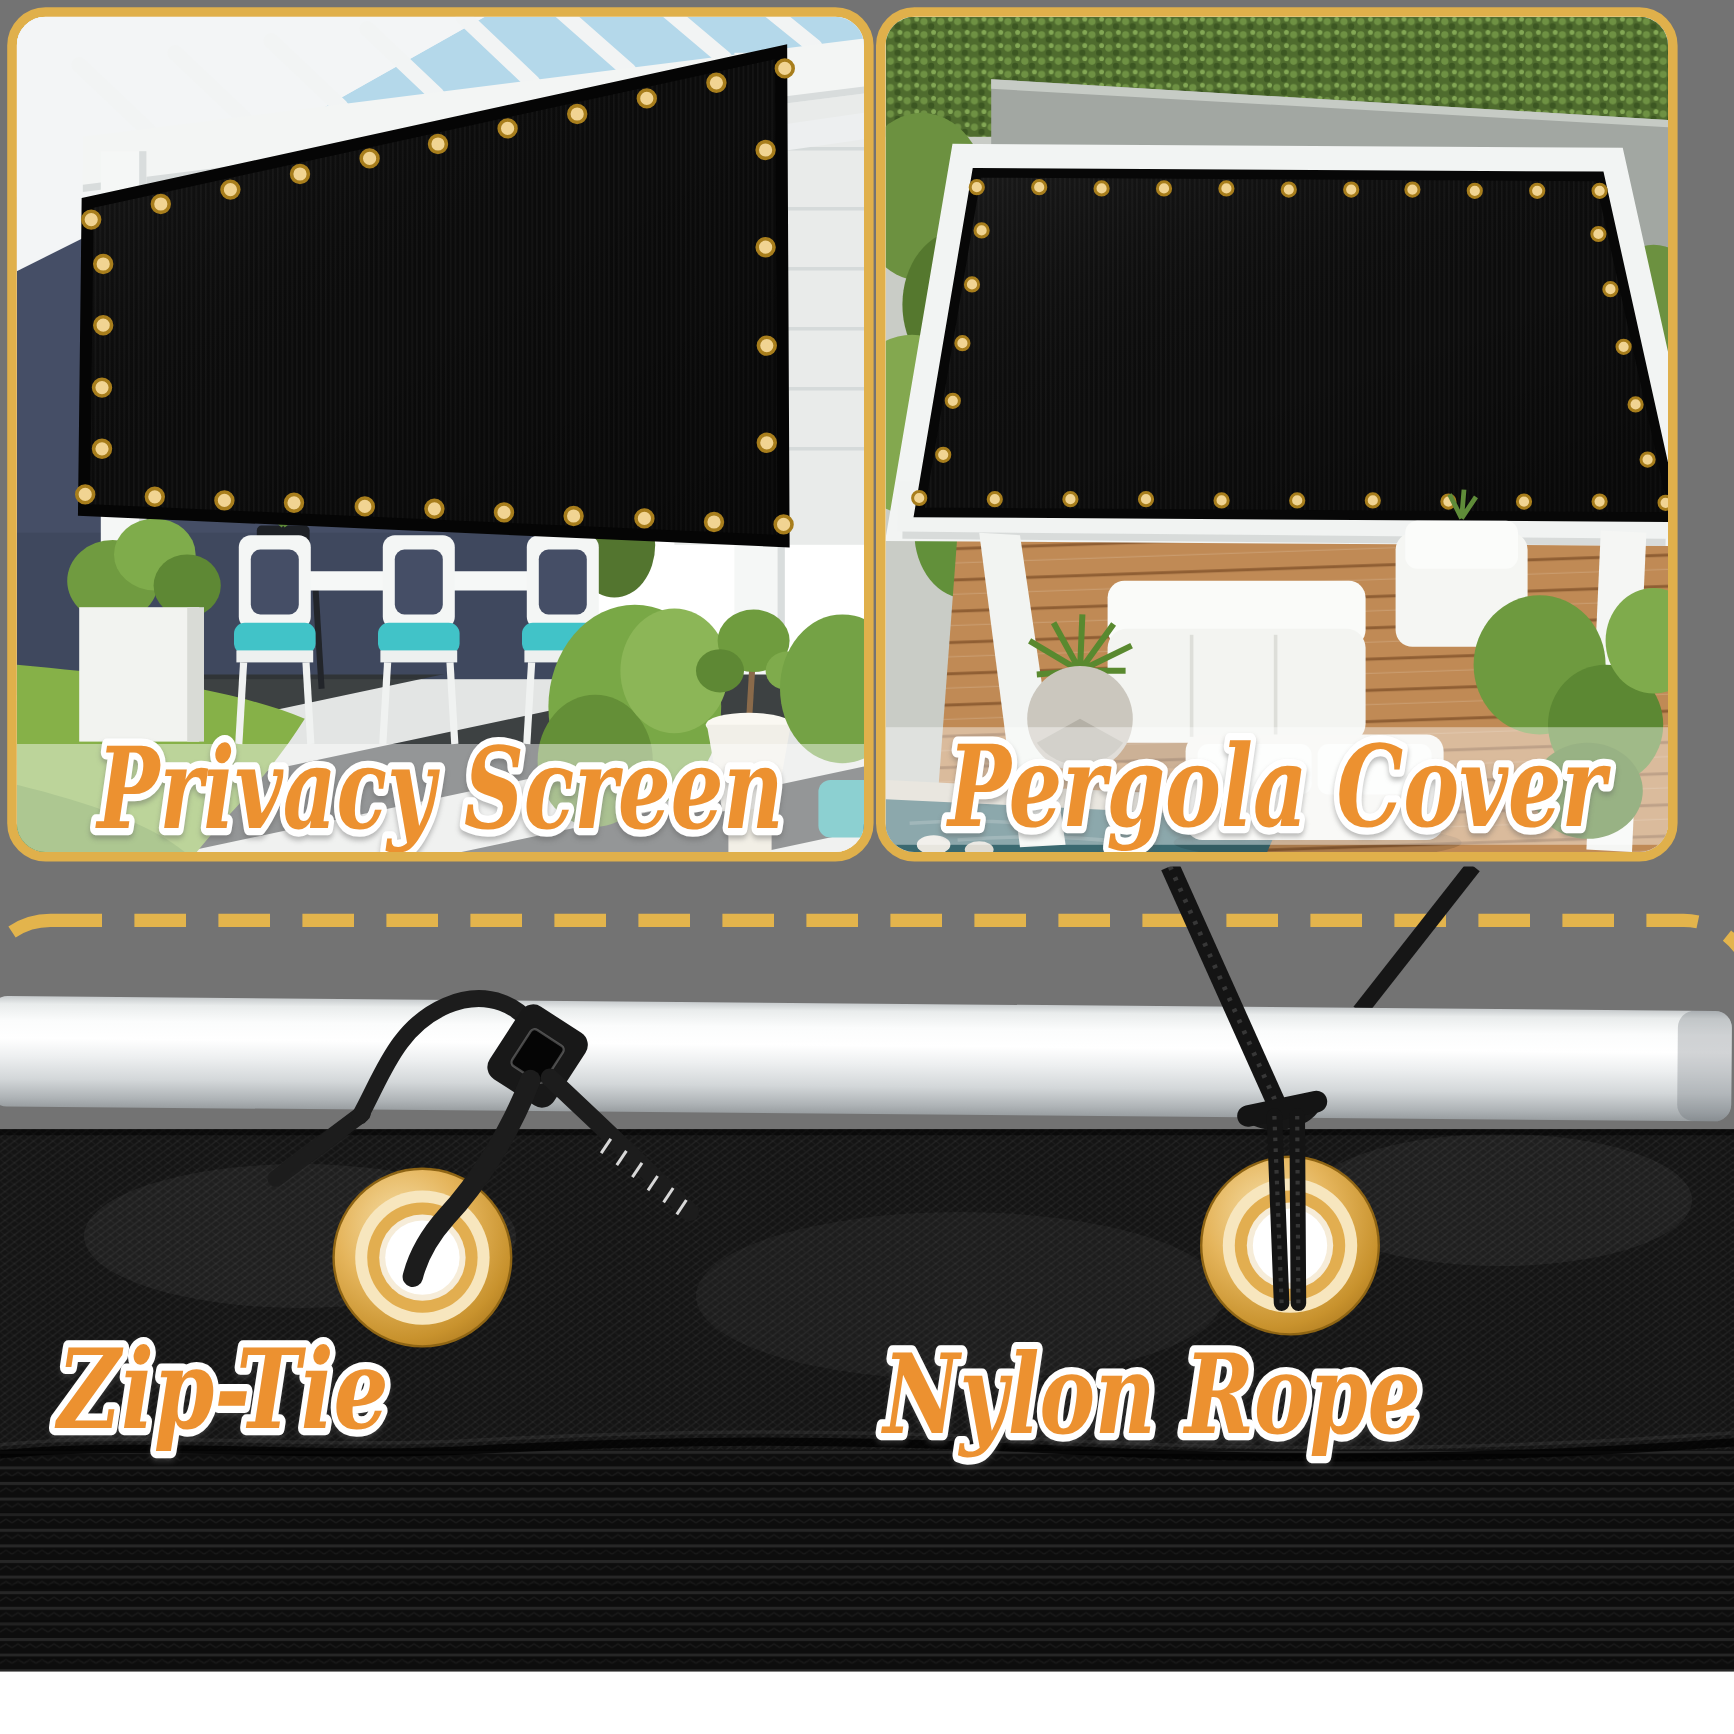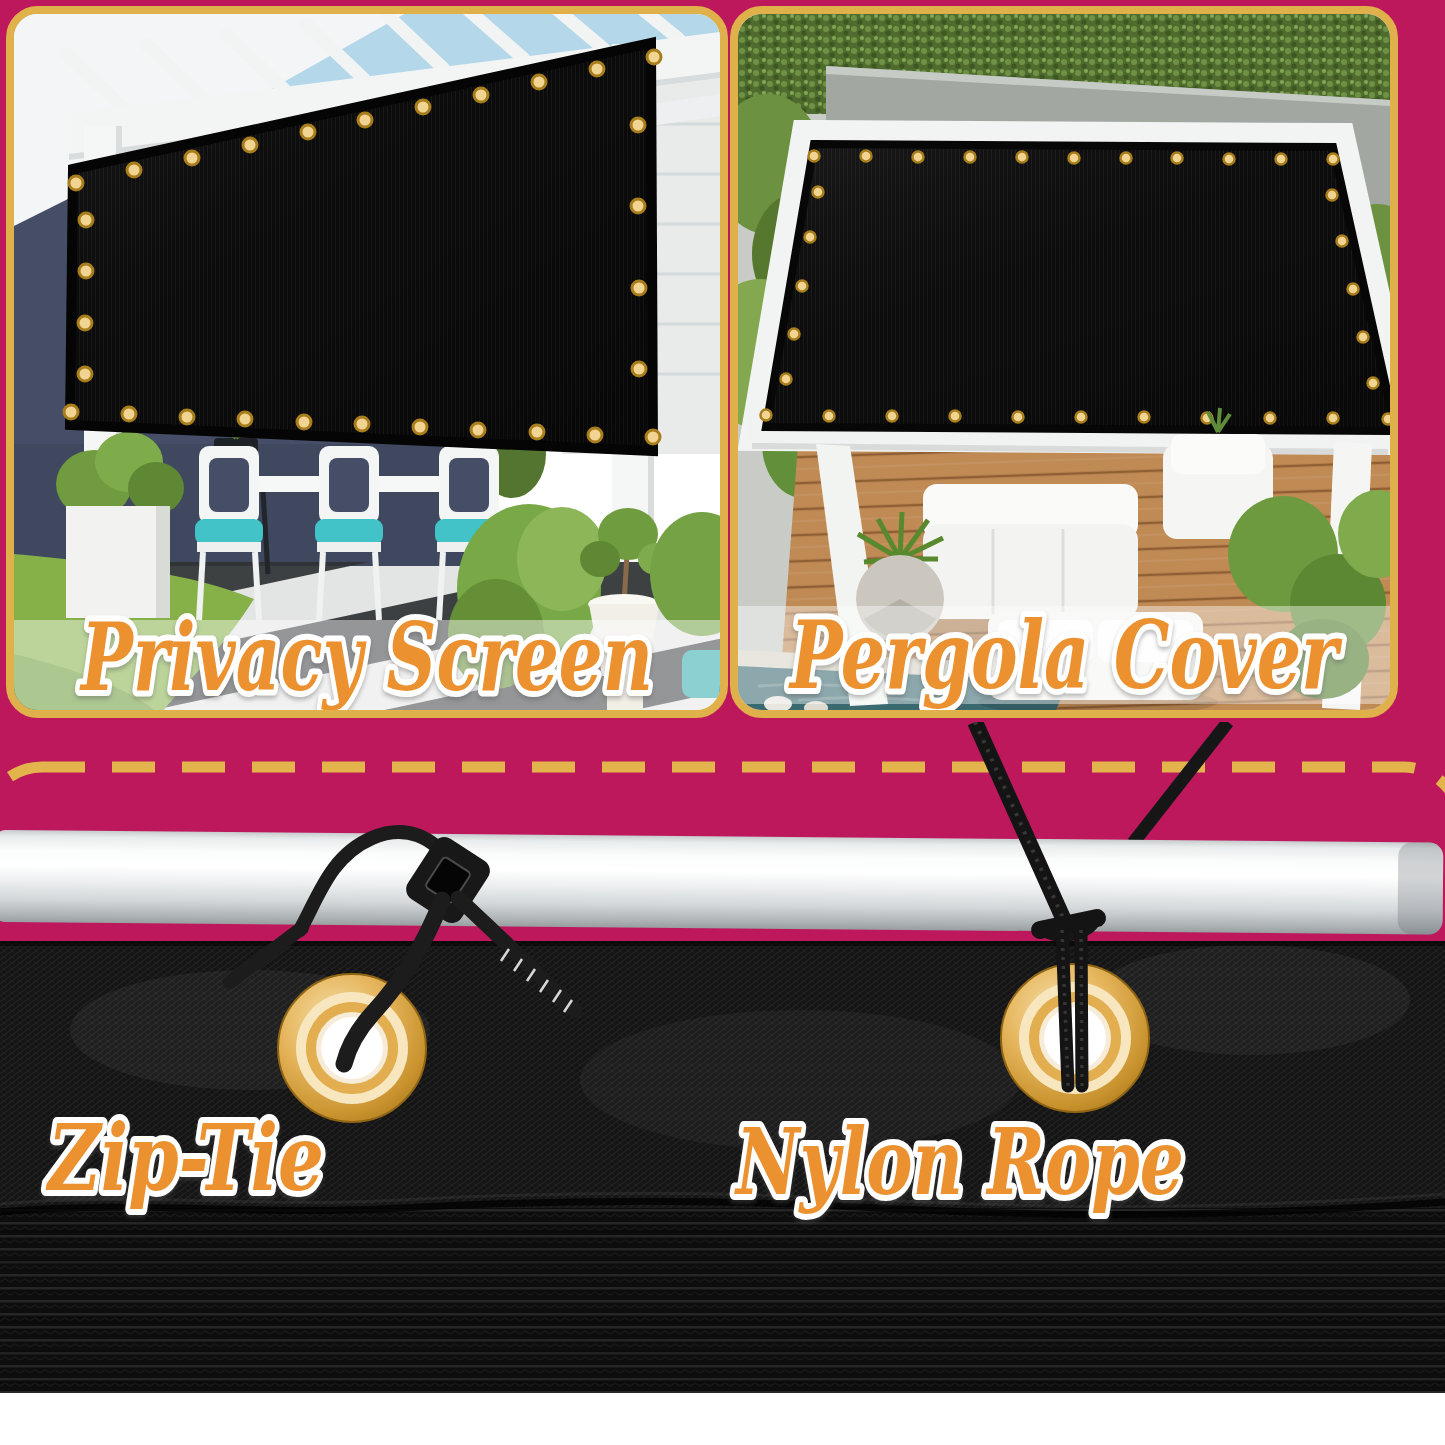--- a/index.html
+++ b/index.html
@@ -1,16 +1,16 @@
 <!DOCTYPE html>
 <html><head>
 <meta charset="utf-8">
 <style>
   html,body{margin:0;padding:0;background:#ffffff;}
-  .stage{position:relative;width:1445px;height:1393px;background:#be185d;overflow:hidden;
+  .stage{position:relative;width:1445px;height:1393px;background:#737373;overflow:hidden;
          font-family:"DejaVu Serif","Liberation Serif",serif;}
   .panel{position:absolute;top:6px;height:712px;border:8px solid #E0B04B;border-radius:32px;
          box-sizing:border-box;overflow:hidden;background:#fff;}
   #panelPrivacy{left:6px;width:722px;}
   #panelPergola{left:730px;width:668px;}
   .panel svg{display:block;width:100%;height:100%;}
   #bottomArt{position:absolute;left:0;top:722px;width:1445px;height:723px;}
   .label-text{font-family:"DejaVu Serif","Liberation Serif",serif;font-style:italic;font-weight:700;
     fill:#EC9130;stroke:#FFFFFF;stroke-width:12px;paint-order:stroke;stroke-linejoin:round;
     filter:drop-shadow(0 3px 2px rgba(90,90,90,0.40));}

